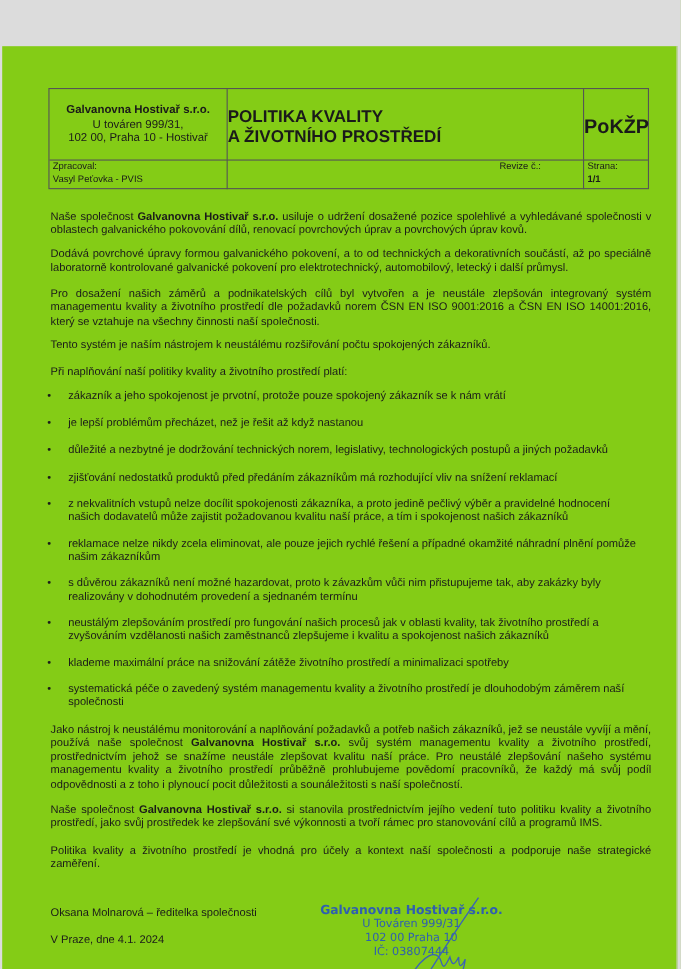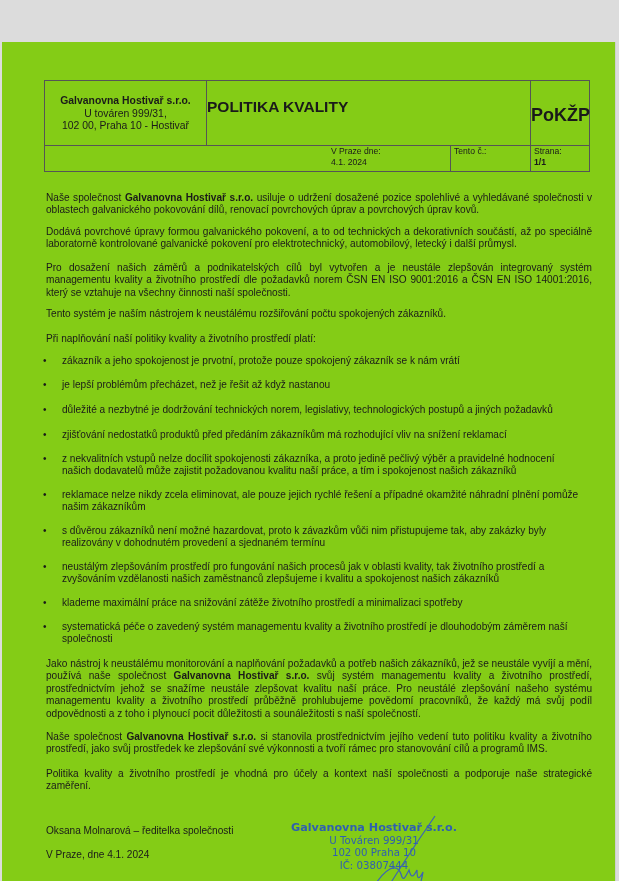--- a/index.html
+++ b/index.html
@@ -55,30 +55,31 @@
 
   <div class="header">
     <div class="hrow1">
       <div class="cell c-company">
         <div class="name">Galvanovna Hostivař s.r.o.</div>
         <div>U továren 999/31,</div>
         <div>102 00, Praha 10 - Hostivař</div>
       </div>
       <div class="cell c-title">
         <div>POLITIKA KVALITY</div>
+        <div>A ŽIVOTNÍHO PROSTŘEDÍ</div>
       </div>
       <div class="cell c-code">PoKŽP</div>
     </div>
     <div class="hrow2">
-      <div class="cell r2 r2-c">
-        <div>V Praze dne:</div>
-        <div>4.1. 2024</div>
+      <div class="cell r2 r2-a">
+        <div>Zpracoval:</div>
+        <div>Vasyl Peťovka - PVIS</div>
       </div>
       <div class="cell r2 r2-d">
-        <div>Tento č.:</div>
+        <div>Revize č.:</div>
         <div></div>
       </div>
       <div class="cell r2 r2-e">
         <div>Strana:</div>
         <div class="v">1/1</div>
       </div>
     </div>
   </div>
 
   <div class="body">

